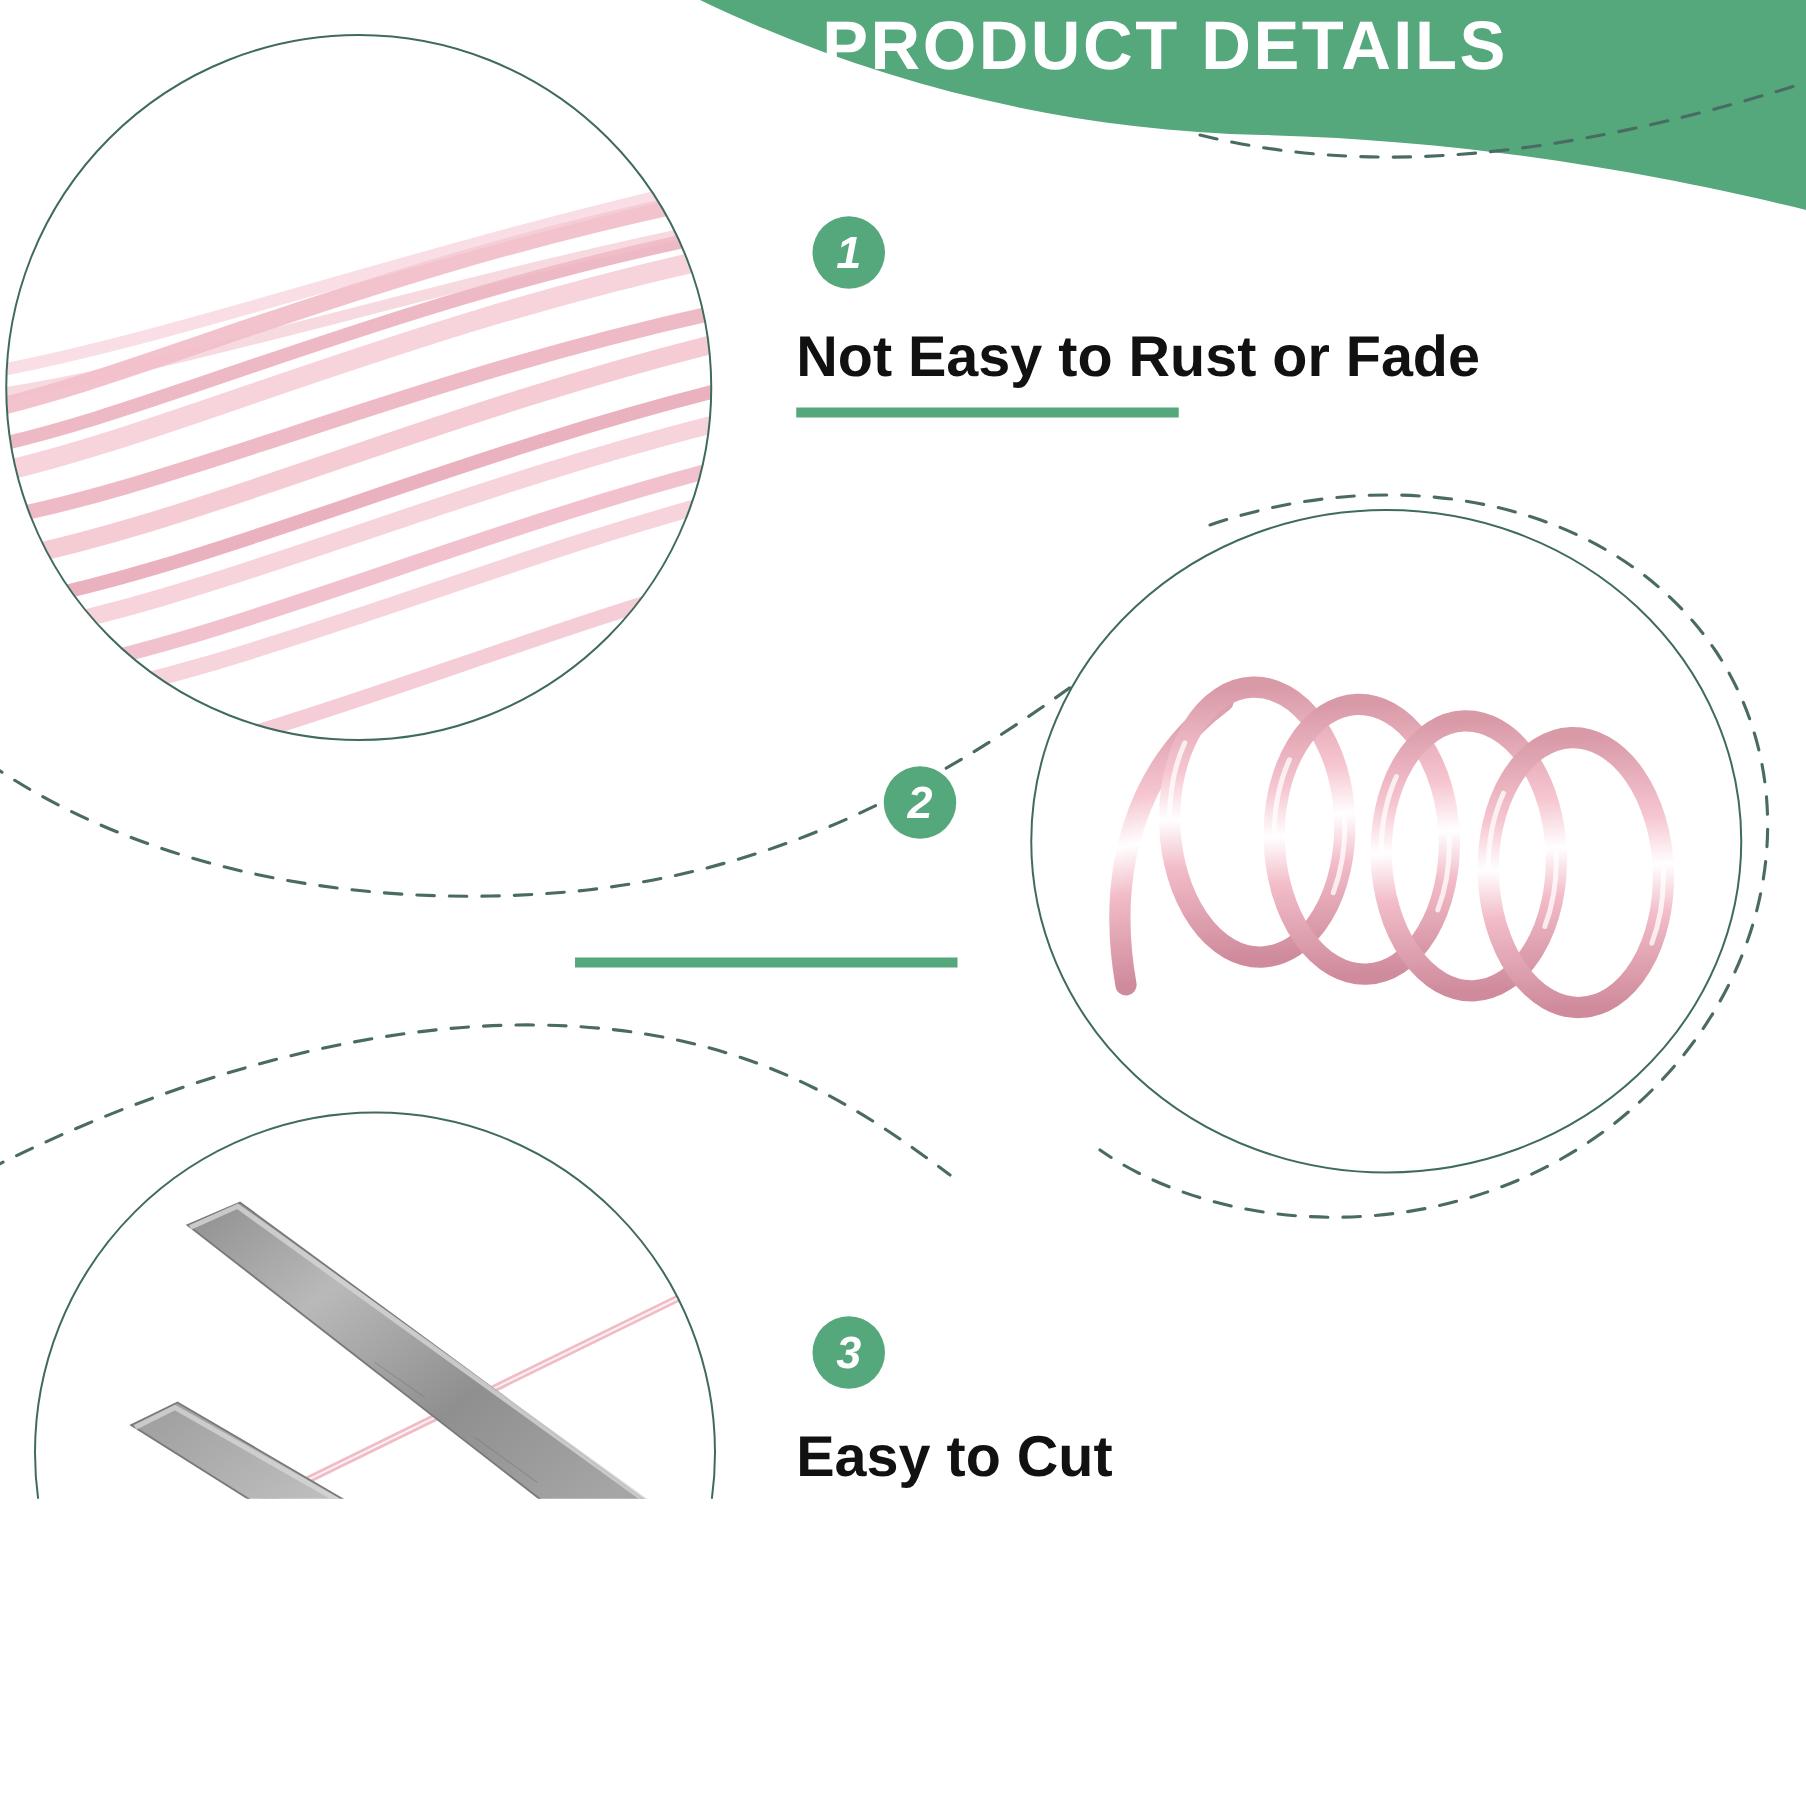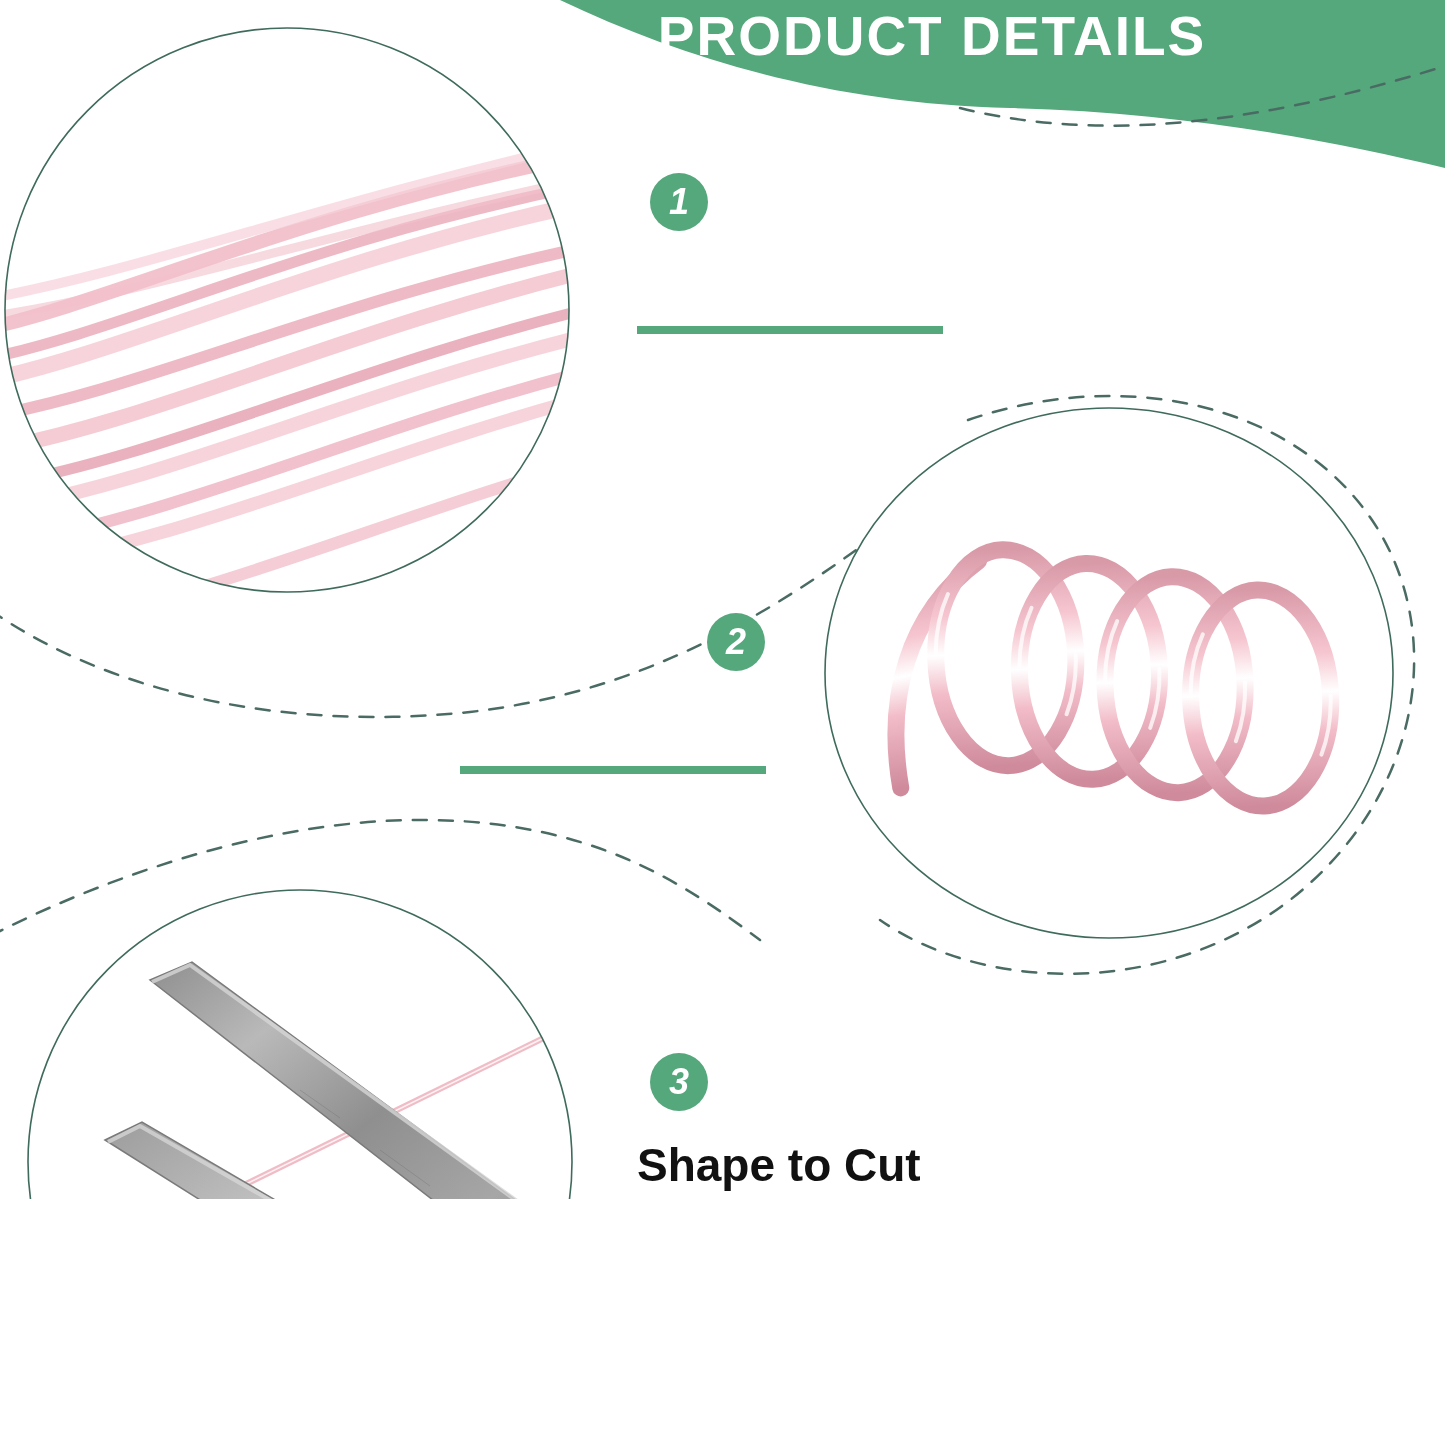--- a/index.html
+++ b/index.html
@@ -200,22 +200,23 @@
         <path d="M 250 1230 L 300 1262"></path>
         <path d="M 350 1286 L 410 1326"></path>
       </g>
     </g>
     <circle cx="300" cy="1162" r="272" fill="none" stroke="#3f6b5c" stroke-width="1.6"></circle>
   </svg>
 
   <div class="banner-title">PRODUCT DETAILS</div>
 
   <div class="badge" id="f1-badge">1</div>
+  <div class="ftitle" id="f1-title">Not Easy to Rust or Fade</div>
   <div class="fbar" id="f1-bar"></div>
 
   <div class="badge" id="f2-badge">2</div>
   <div class="fbar" id="f2-bar"></div>
 
   <div class="badge" id="f3-badge">3</div>
-  <div class="ftitle" id="f3-title">Shape to Cut</div>
+  <div class="ftitle" id="f3-title">Easy to Cut</div>
   <div class="fbar" id="f3-bar"></div>
 
 </div>
 
 </body></html>

